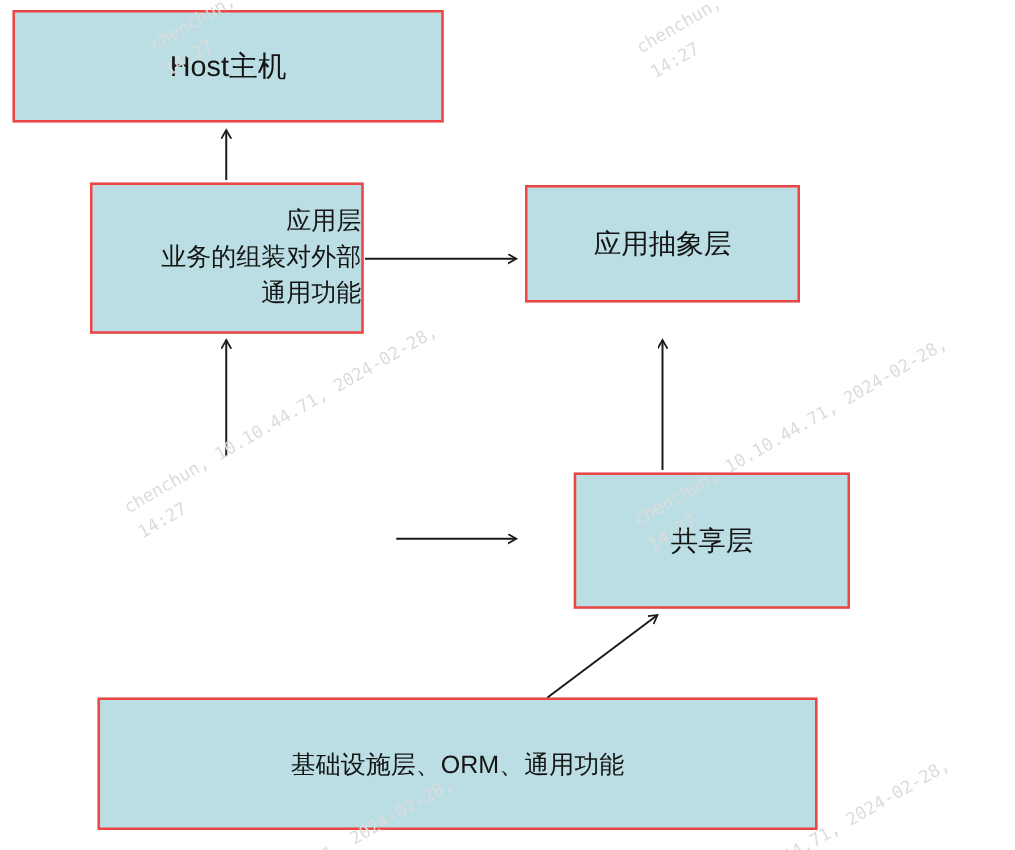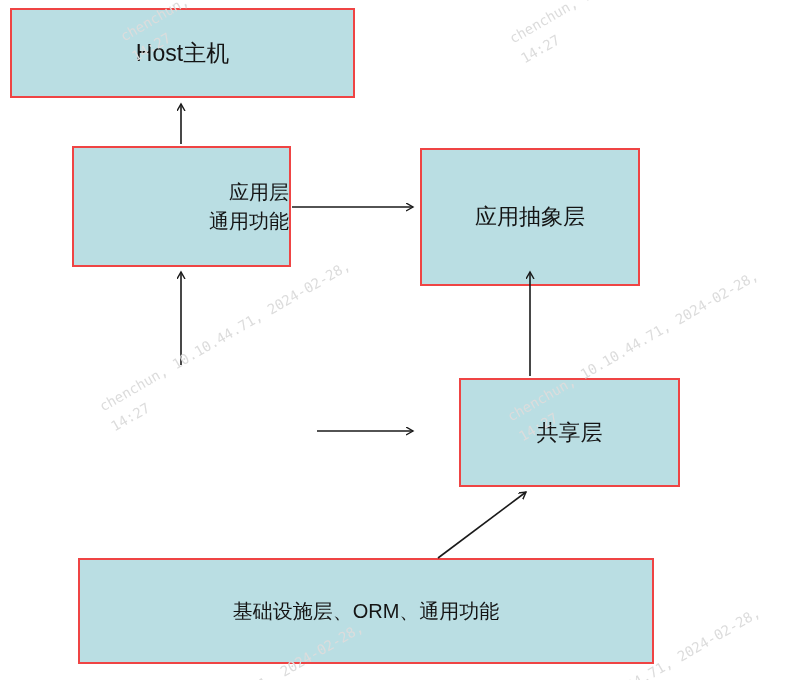--- a/index.html
+++ b/index.html
@@ -9,21 +9,21 @@
   }
   .box {
     position:absolute; box-sizing:border-box;
     background:#badee3; border:2px solid #ef4444;
     display:flex; flex-direction:column; align-items:center; justify-content:center;
     text-align:center; color:#141414; z-index:1;
   }
   .box .line { width:100%; }
   #box-host        { left:10px;  top:8px;   width:345px; height:90px;  font-size:23px; }
   #box-application { left:72px;  top:146px; width:219px; height:121px; font-size:20px; line-height:29px;text-align:right; }
-  #box-abstraction { left:420px; top:148px; width:220px; height:138px; font-size:22px; }
+  #box-abstraction { left:420px; top:148px; width:220px; height:94px; font-size:22px; }
   #box-domain      { left:45px;  top:367px; width:271px; height:127px; font-size:20px; line-height:30px; }
   #box-shared      { left:419px; top:378px; width:221px; height:109px; font-size:22px;margin-left:40px; }
   #box-infra       { left:78px;  top:558px; width:576px; height:106px; font-size:20px; }
   #arrow-layer { position:absolute; left:0; top:0; z-index:2; pointer-events:none; }
   .wm {
     position:absolute; z-index:3; pointer-events:none;
     font-family:"DejaVu Sans Mono", monospace; font-size:14px; line-height:23px;
     color:#dcdcdc; transform:rotate(-30deg); transform-origin:0 0; white-space:pre;
   }
   #wm-1 { left:116px; top:28px; }
@@ -37,20 +37,21 @@
 <body>
 
 <div id="stage">
 
   <div class="box" id="box-host">
     <div class="line">Host主机</div>
   </div>
 
   <div class="box" id="box-application">
     <div class="line">应用层</div>
+    <div class="line">业务的组装对外部</div>
     <div class="line">通用功能</div>
   </div>
 
   <div class="box" id="box-abstraction">
     <div class="line">应用抽象层</div>
   </div>
 
 
   <div class="box" id="box-shared">
     <div class="line">共享层</div>

